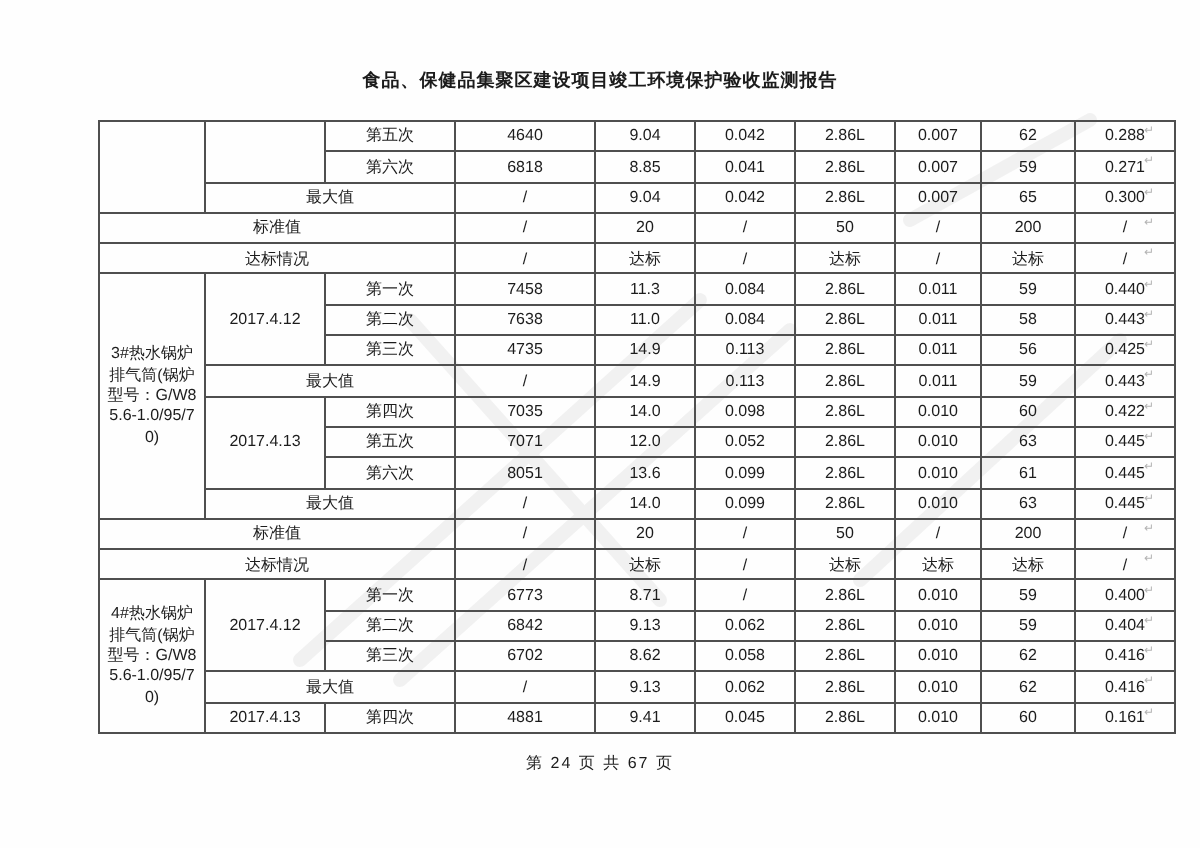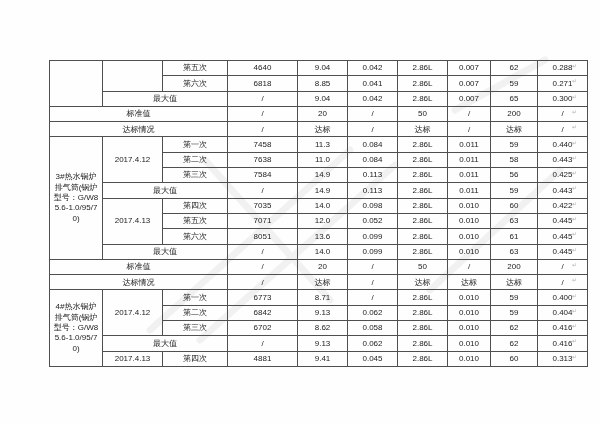--- a/index.html
+++ b/index.html
@@ -53,20 +53,21 @@
   <svg class="watermark" width="600" height="424">
     <g stroke="#e3e3e3" stroke-width="7" opacity="0.45" stroke-linecap="round">
       <line x1="150" y1="330" x2="350" y2="150"></line>
       <line x1="200" y1="340" x2="395" y2="165"></line>
       <line x1="205" y1="160" x2="330" y2="300"></line>
       <line x1="430" y1="290" x2="560" y2="170"></line>
       <line x1="455" y1="110" x2="545" y2="60"></line>
     </g>
   </svg>
 
+  <div class="doc-title">食品、保健品集聚区建设项目竣工环境保护验收监测报告</div>
 
   <table class="monitor-table">
     <colgroup>
       <col style="width:53px">
         <col style="width:60px">
         <col style="width:65px">
       <col style="width:70px">
         <col style="width:50px">
         <col style="width:50px">
       <col style="width:50px">
@@ -144,21 +145,21 @@
           <td>7638</td>
           <td>11.0</td>
           <td>0.084</td>
           <td>2.86L</td>
           <td>0.011</td>
           <td>58</td>
           <td>0.443</td>
         </tr>
         <tr>
           <td>第三次</td>
-          <td>7584</td>
+          <td>4735</td>
           <td>14.9</td>
           <td>0.113</td>
           <td>2.86L</td>
           <td>0.011</td>
           <td>56</td>
           <td>0.425</td>
         </tr>
         <tr>
           <td colspan="2">最大值</td>
           <td>/</td>
@@ -274,21 +275,21 @@
         </tr>
         <tr>
           <td>2017.4.13</td>
           <td>第四次</td>
           <td>4881</td>
           <td>9.41</td>
           <td>0.045</td>
           <td>2.86L</td>
           <td>0.010</td>
           <td>60</td>
-          <td>0.313</td>
+          <td>0.161</td>
         </tr>
       </tbody>
   </table>
 
   <div class="row-marks" id="row-marks">
       <span style="top: 3px;">↵</span>
       <span style="top: 18.3px;">↵</span>
       <span style="top: 33.6px;">↵</span>
       <span style="top: 48.9px;">↵</span>
       <span style="top: 64.2px;">↵</span>
@@ -302,13 +303,14 @@
       <span style="top: 186.6px;">↵</span>
       <span style="top: 201.9px;">↵</span>
       <span style="top: 217.2px;">↵</span>
       <span style="top: 232.5px;">↵</span>
       <span style="top: 247.8px;">↵</span>
       <span style="top: 263.1px;">↵</span>
       <span style="top: 278.4px;">↵</span>
       <span style="top: 293.7px;">↵</span>
     </div>
 
+  <div class="page-footer">第 24 页 共 67 页</div>
 </div>
 
 </body></html>

